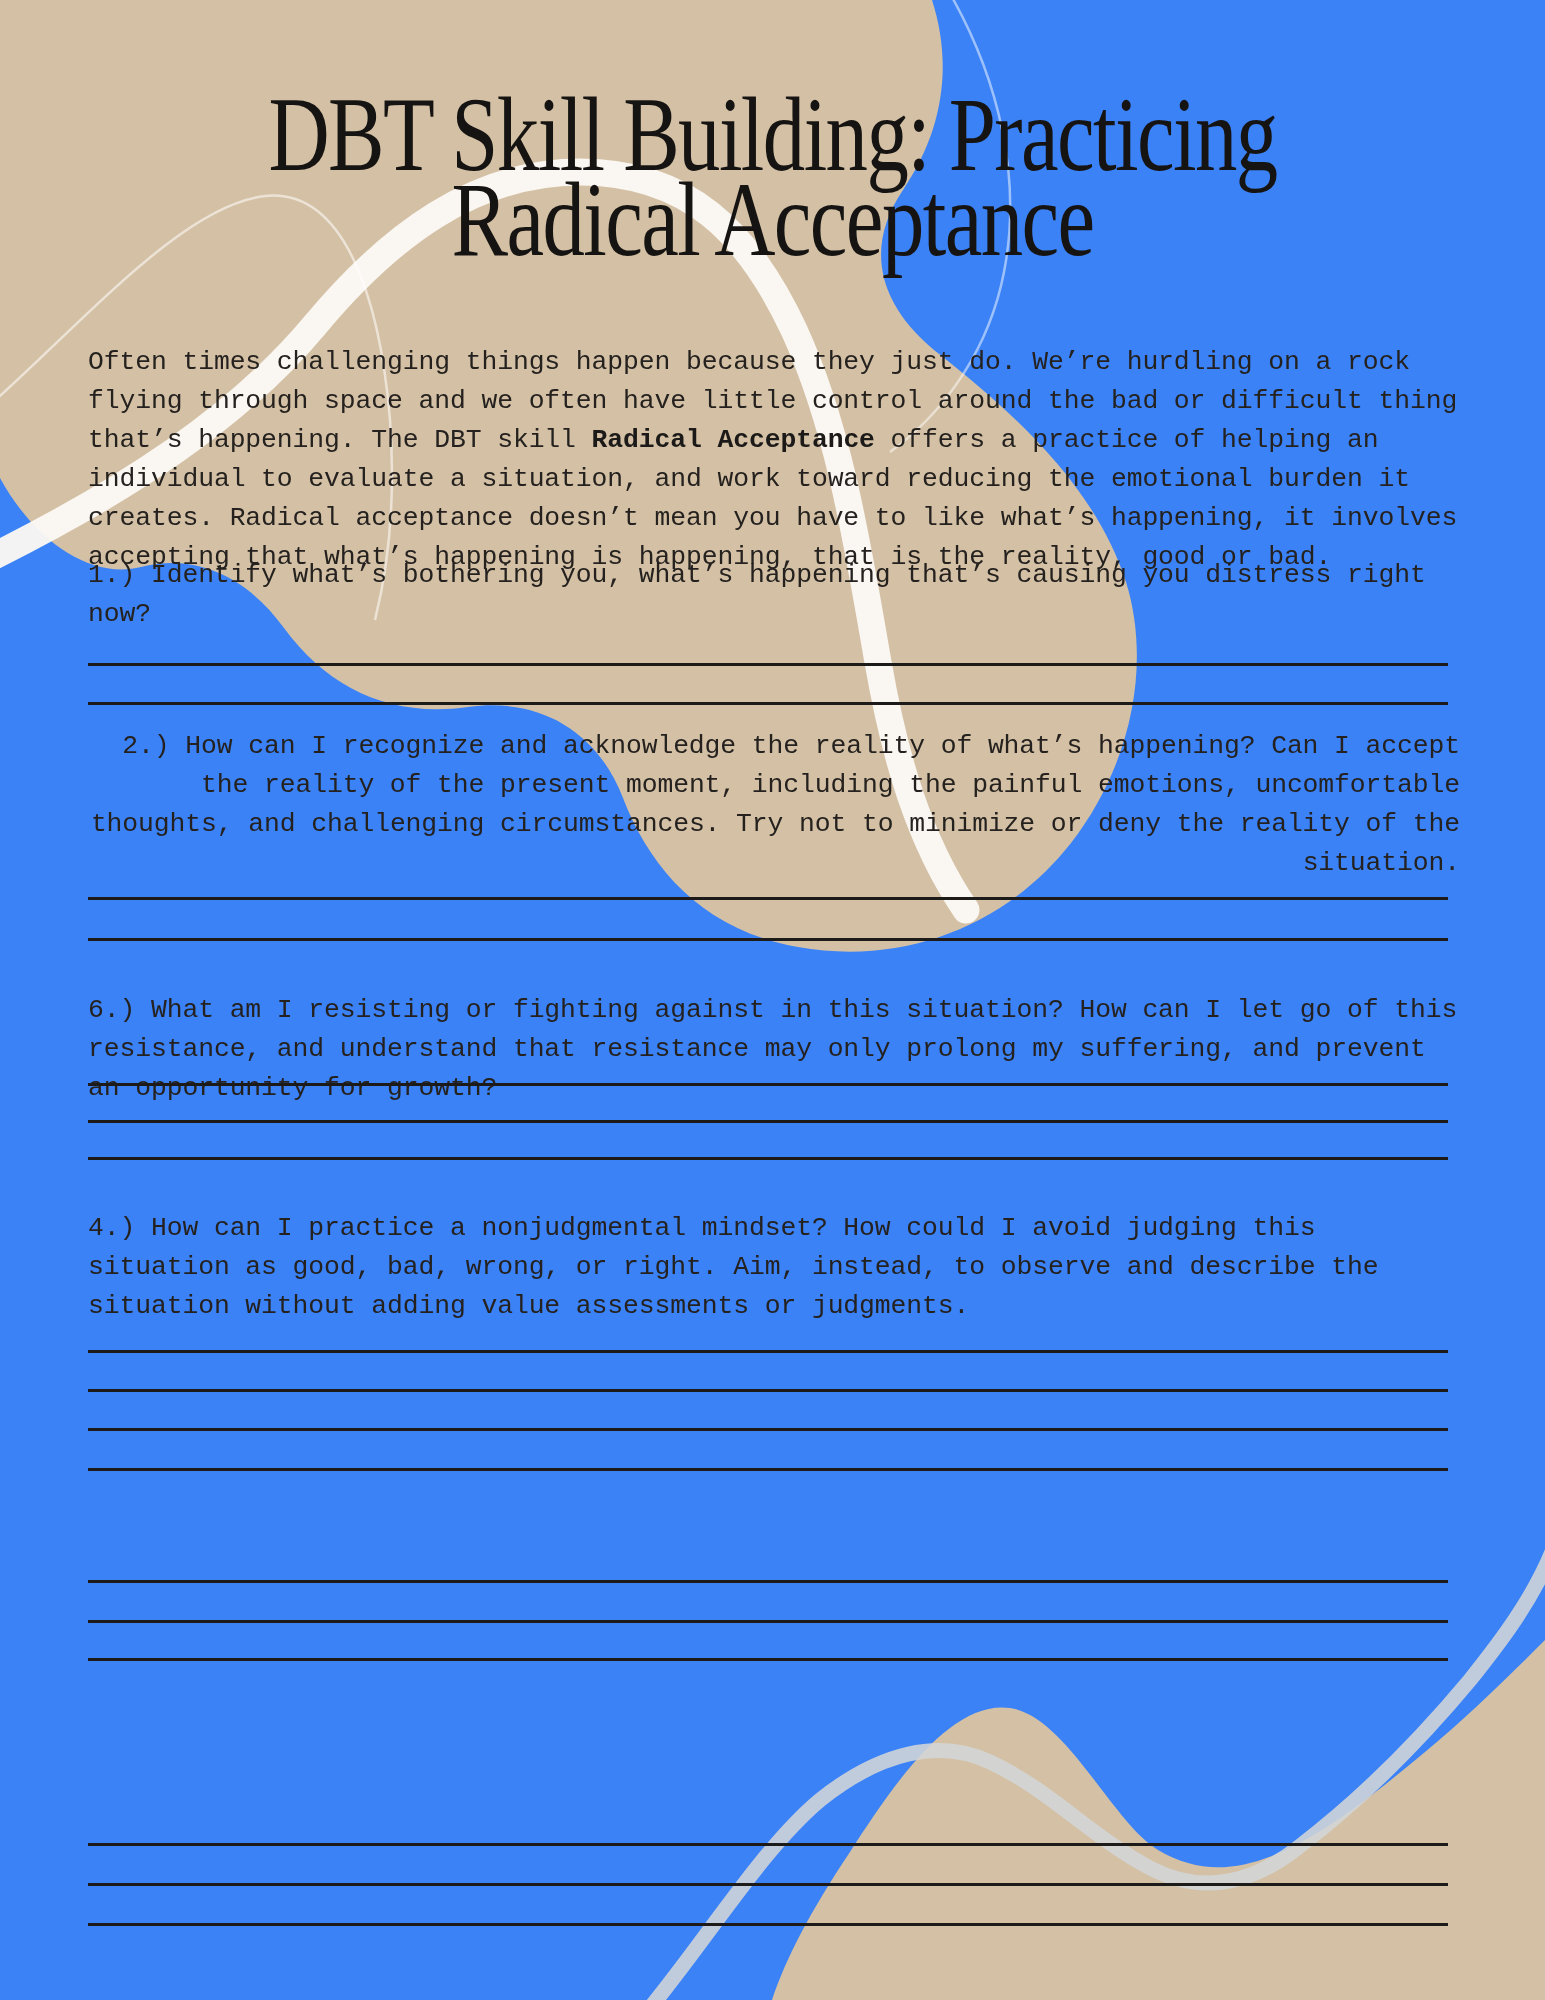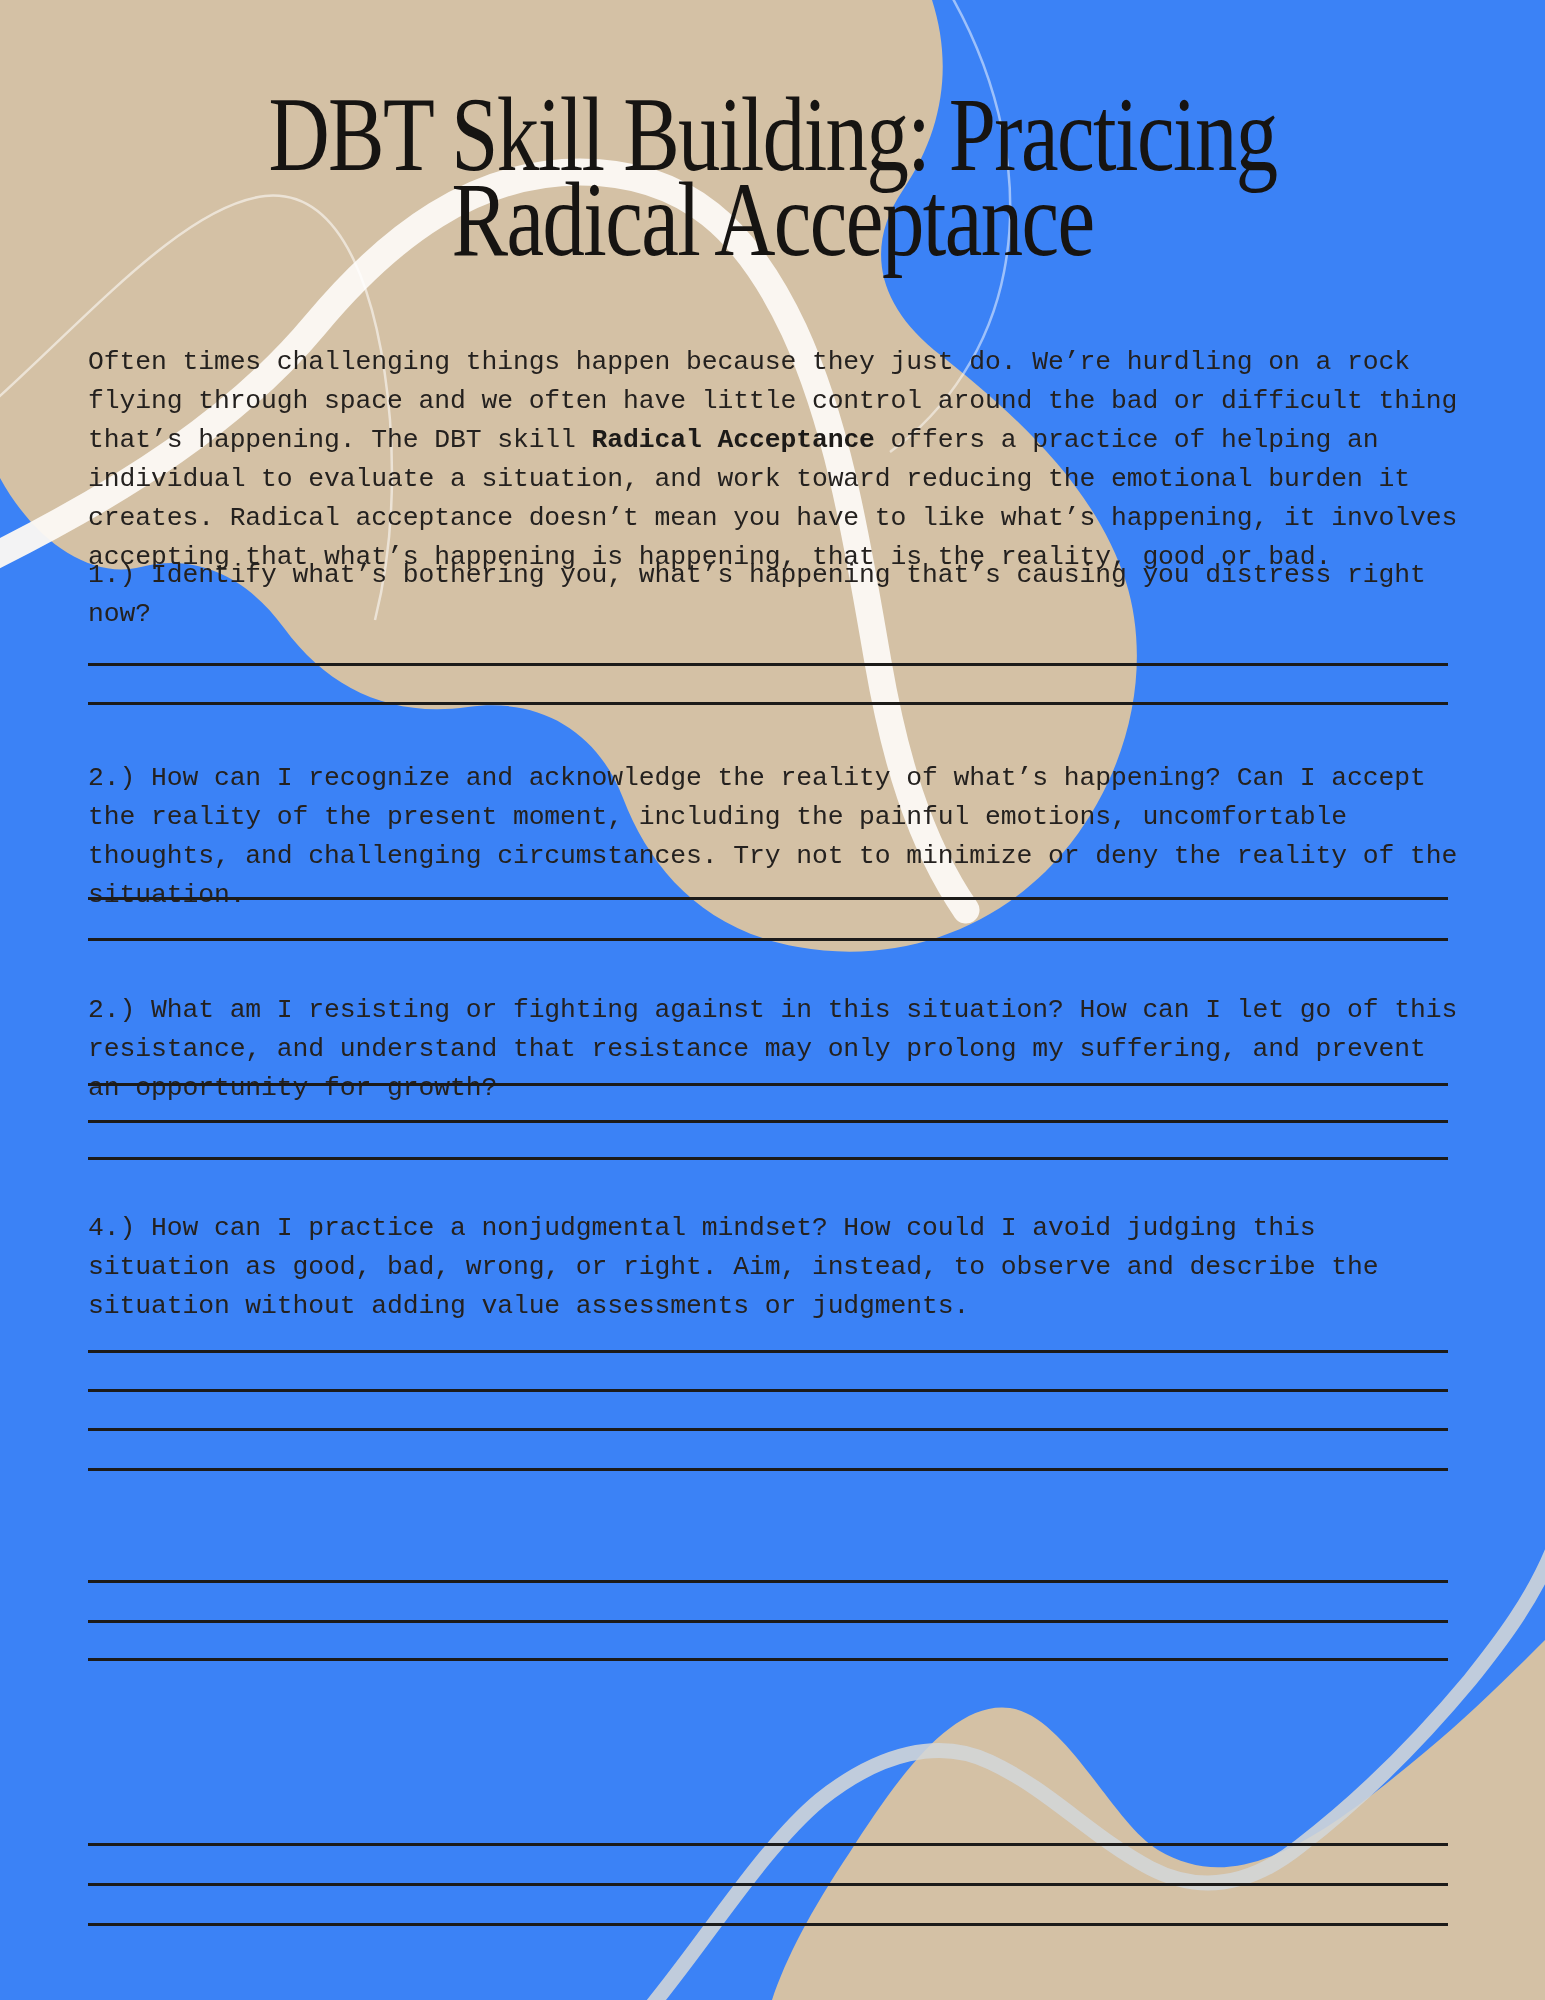--- a/index.html
+++ b/index.html
@@ -88,25 +88,25 @@
   </svg>
 
   <h1 class="title"><span>DBT Skill Building: Practicing</span><br><span>Radical Acceptance</span></h1>
 
   <p class="bodytext" style="top:343px;"><span>Often times challenging things happen because they just do. We’re hurdling on a rock flying through space and we often have little control around the bad or difficult thing that’s happening. The DBT skill </span><strong>Radical Acceptance</strong><span> offers a practice of helping an individual to evaluate a situation, and work toward reducing the emotional burden it creates. Radical acceptance doesn’t mean you have to like what’s happening, it involves accepting that what’s happening is happening, that is the reality, good or bad.</span></p>
 
   <p class="bodytext" style="top:556px;">1.) Identify what’s bothering you, what’s happening that’s causing you distress right now?</p>
   <div class="rule" style="top:663px;"></div>
   <div class="rule" style="top:702px;"></div>
 
-  <p class="bodytext" style="top:759px;">2.) How can I recognize and acknowledge the reality of what’s happening? Can I accept the reality of the present moment, including the painful emotions, uncomfortable thoughts, and challenging circumstances. Try not to minimize or deny the reality of the situation.</p>
+  <p class="bodytext" style="top:727px;text-align:right;">2.) How can I recognize and acknowledge the reality of what’s happening? Can I accept the reality of the present moment, including the painful emotions, uncomfortable thoughts, and challenging circumstances. Try not to minimize or deny the reality of the situation.</p>
   <div class="rule" style="top:897px;"></div>
   <div class="rule" style="top:938px;"></div>
 
-  <p class="bodytext" style="top:991px;">2.) What am I resisting or fighting against in this situation? How can I let go of this resistance, and understand that resistance may only prolong my suffering, and prevent an opportunity for growth?</p>
+  <p class="bodytext" style="top:991px;">6.) What am I resisting or fighting against in this situation? How can I let go of this resistance, and understand that resistance may only prolong my suffering, and prevent an opportunity for growth?</p>
   <div class="rule" style="top:1083px;"></div>
   <div class="rule" style="top:1120px;"></div>
   <div class="rule" style="top:1157px;"></div>
 
   <p class="bodytext" style="top:1209px;">4.) How can I practice a nonjudgmental mindset? How could I avoid judging this situation as good, bad, wrong, or right. Aim, instead, to observe and describe the situation without adding value assessments or judgments.</p>
   <div class="rule" style="top:1350px;"></div>
   <div class="rule" style="top:1389px;"></div>
   <div class="rule" style="top:1428px;"></div>
   <div class="rule" style="top:1468px;"></div>
 

